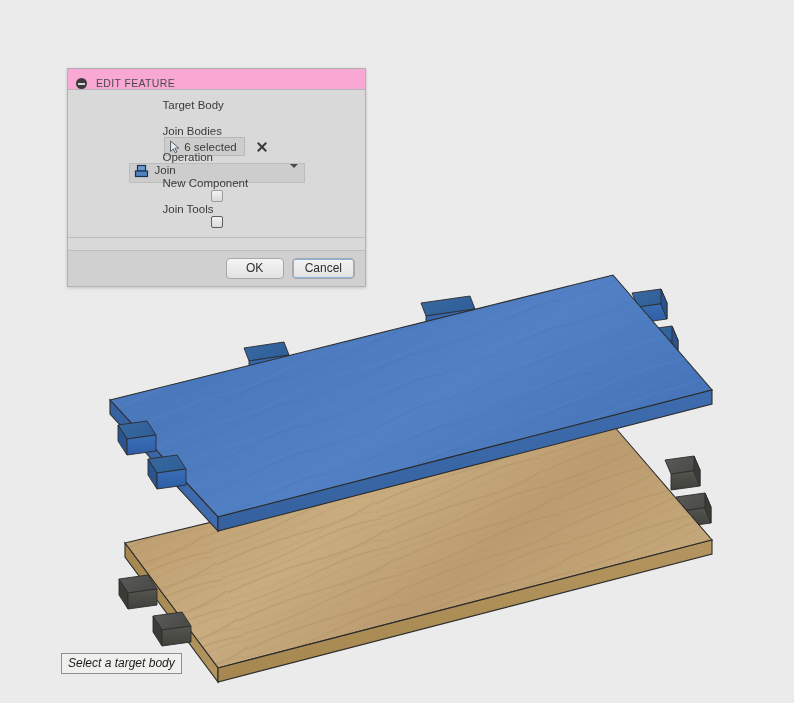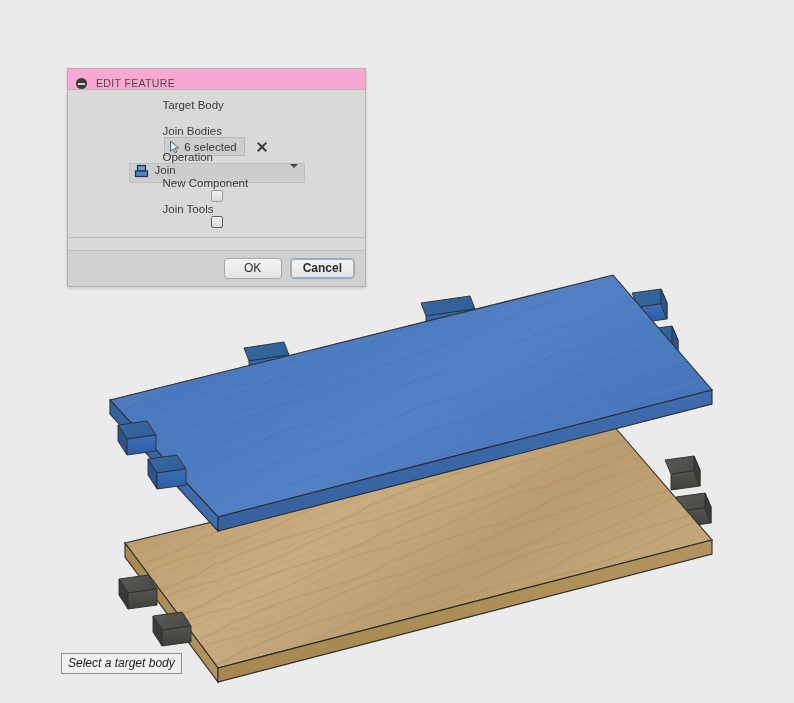--- a/index.html
+++ b/index.html
@@ -198,21 +198,20 @@
     background: linear-gradient(#f4f4f4, #e2e2e2);
     font-size: 12px;
     font-family: "Liberation Sans", sans-serif;
     color: #2e2e2e;
     cursor: pointer;
     line-height: 19px;
     box-sizing: border-box;
   }
   .dlg-btn.focused {
     box-shadow: 0 0 0 1px #8ab4dd inset;
-    font-weight: bold;
   }
 
   
   #status-tooltip {
     position: absolute;
     left: 61px;
     top: 653px;
     background: #f0f0ee;
     border: 1px solid #8f8f8f;
     padding: 2px 6px 3px 6px;

